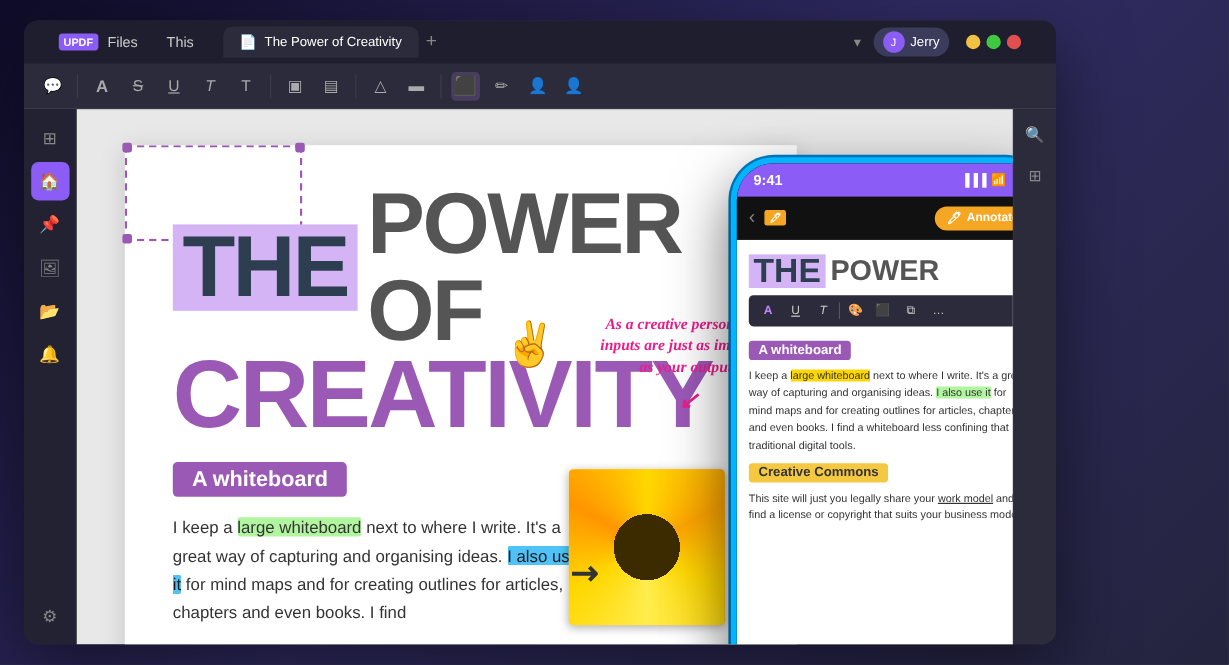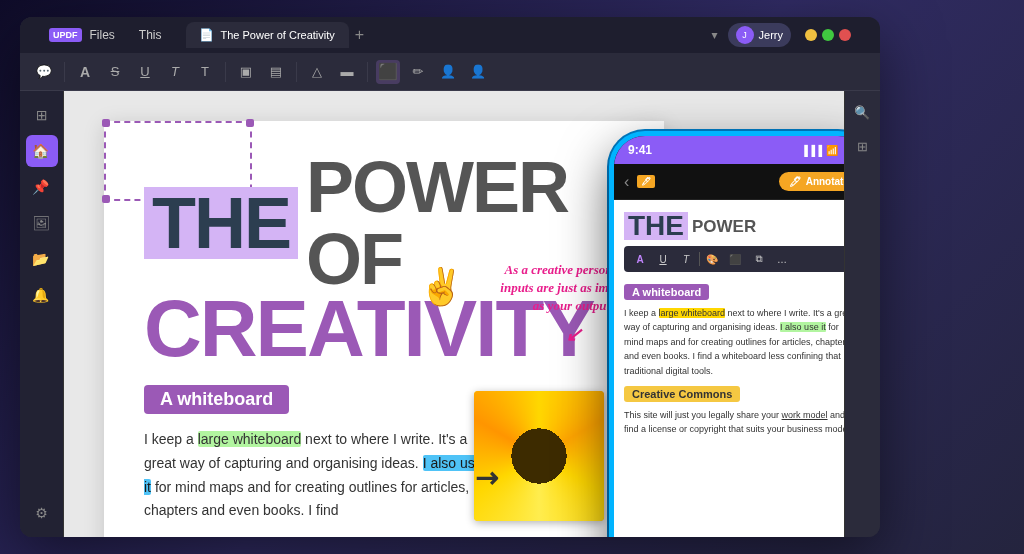--- a/index.html
+++ b/index.html
@@ -432,21 +432,21 @@
     }
     .phone-the {
       font-size: 28px;
       font-weight: 900;
       background: #d4b4f5;
       padding: 0 4px;
       color: #2c3e50;
       line-height: 1;
     }
     .phone-power {
-      font-size: 17px;
+      font-size: 24px;
       font-weight: 700;
       color: #555;
       padding-left: 4px;
       line-height: 1;
     }
 
     .phone-toolbar-row {
       display: flex;
       align-items: center;
       gap: 3px;

